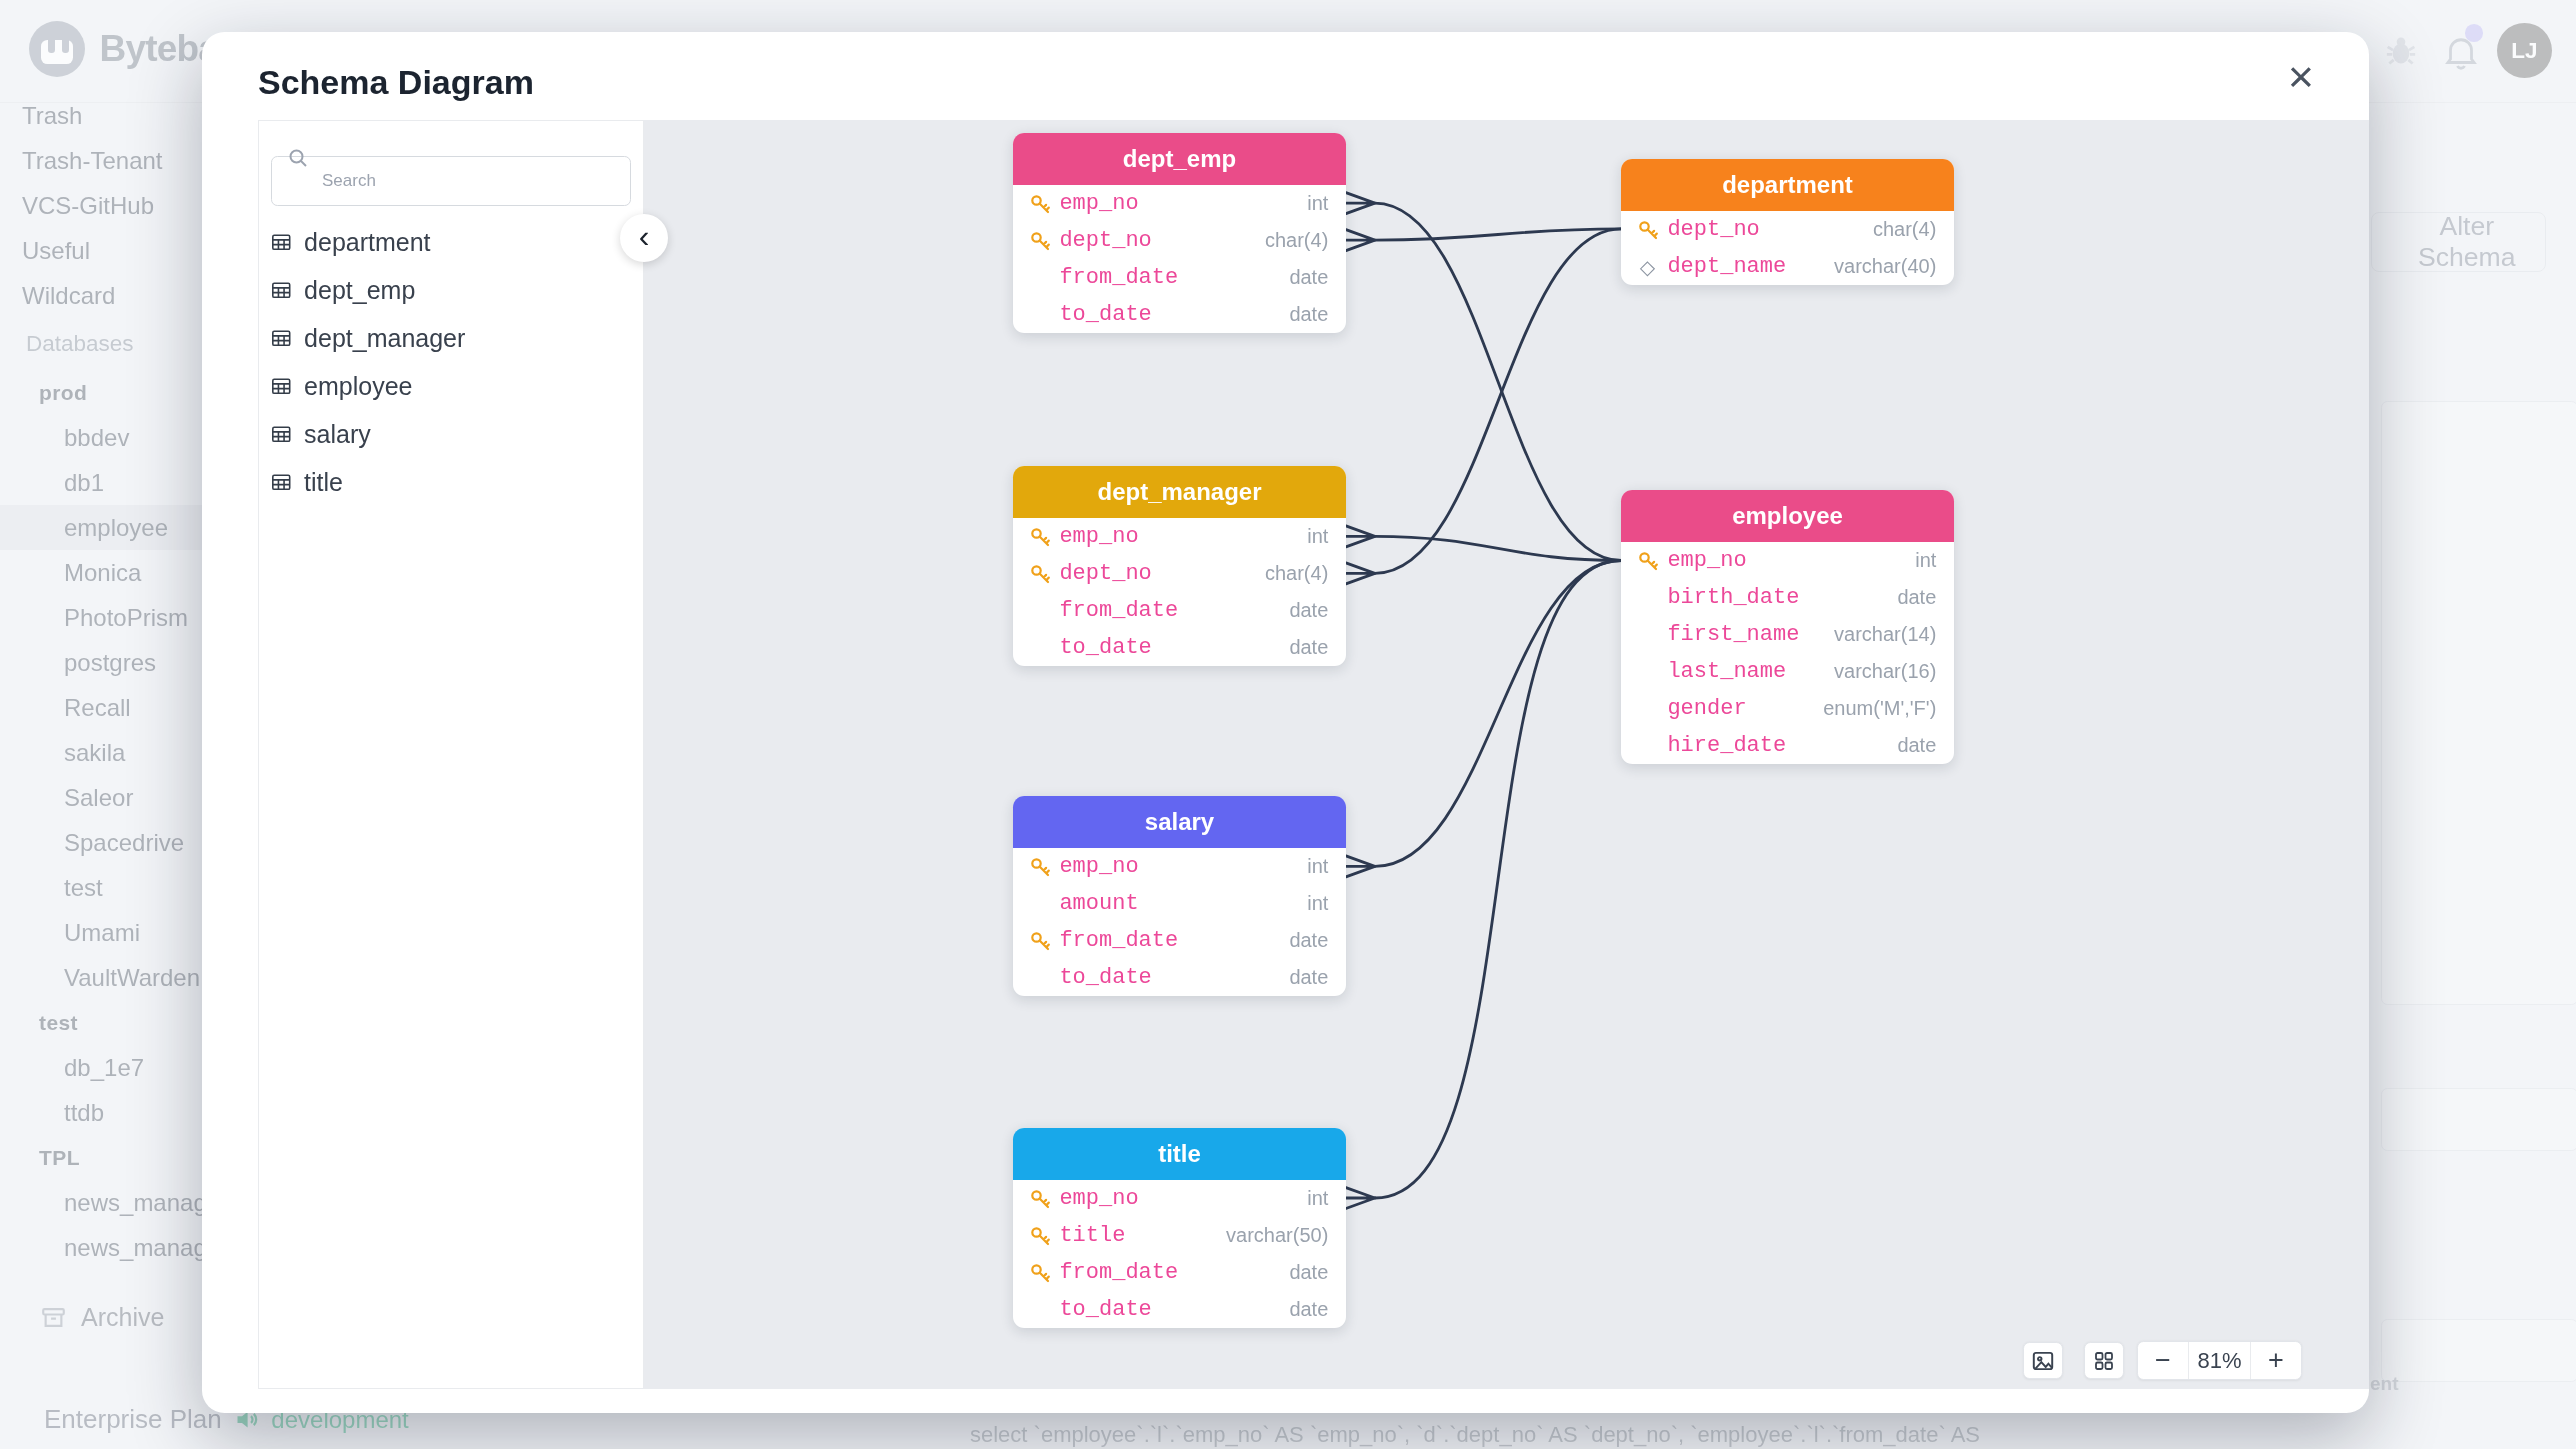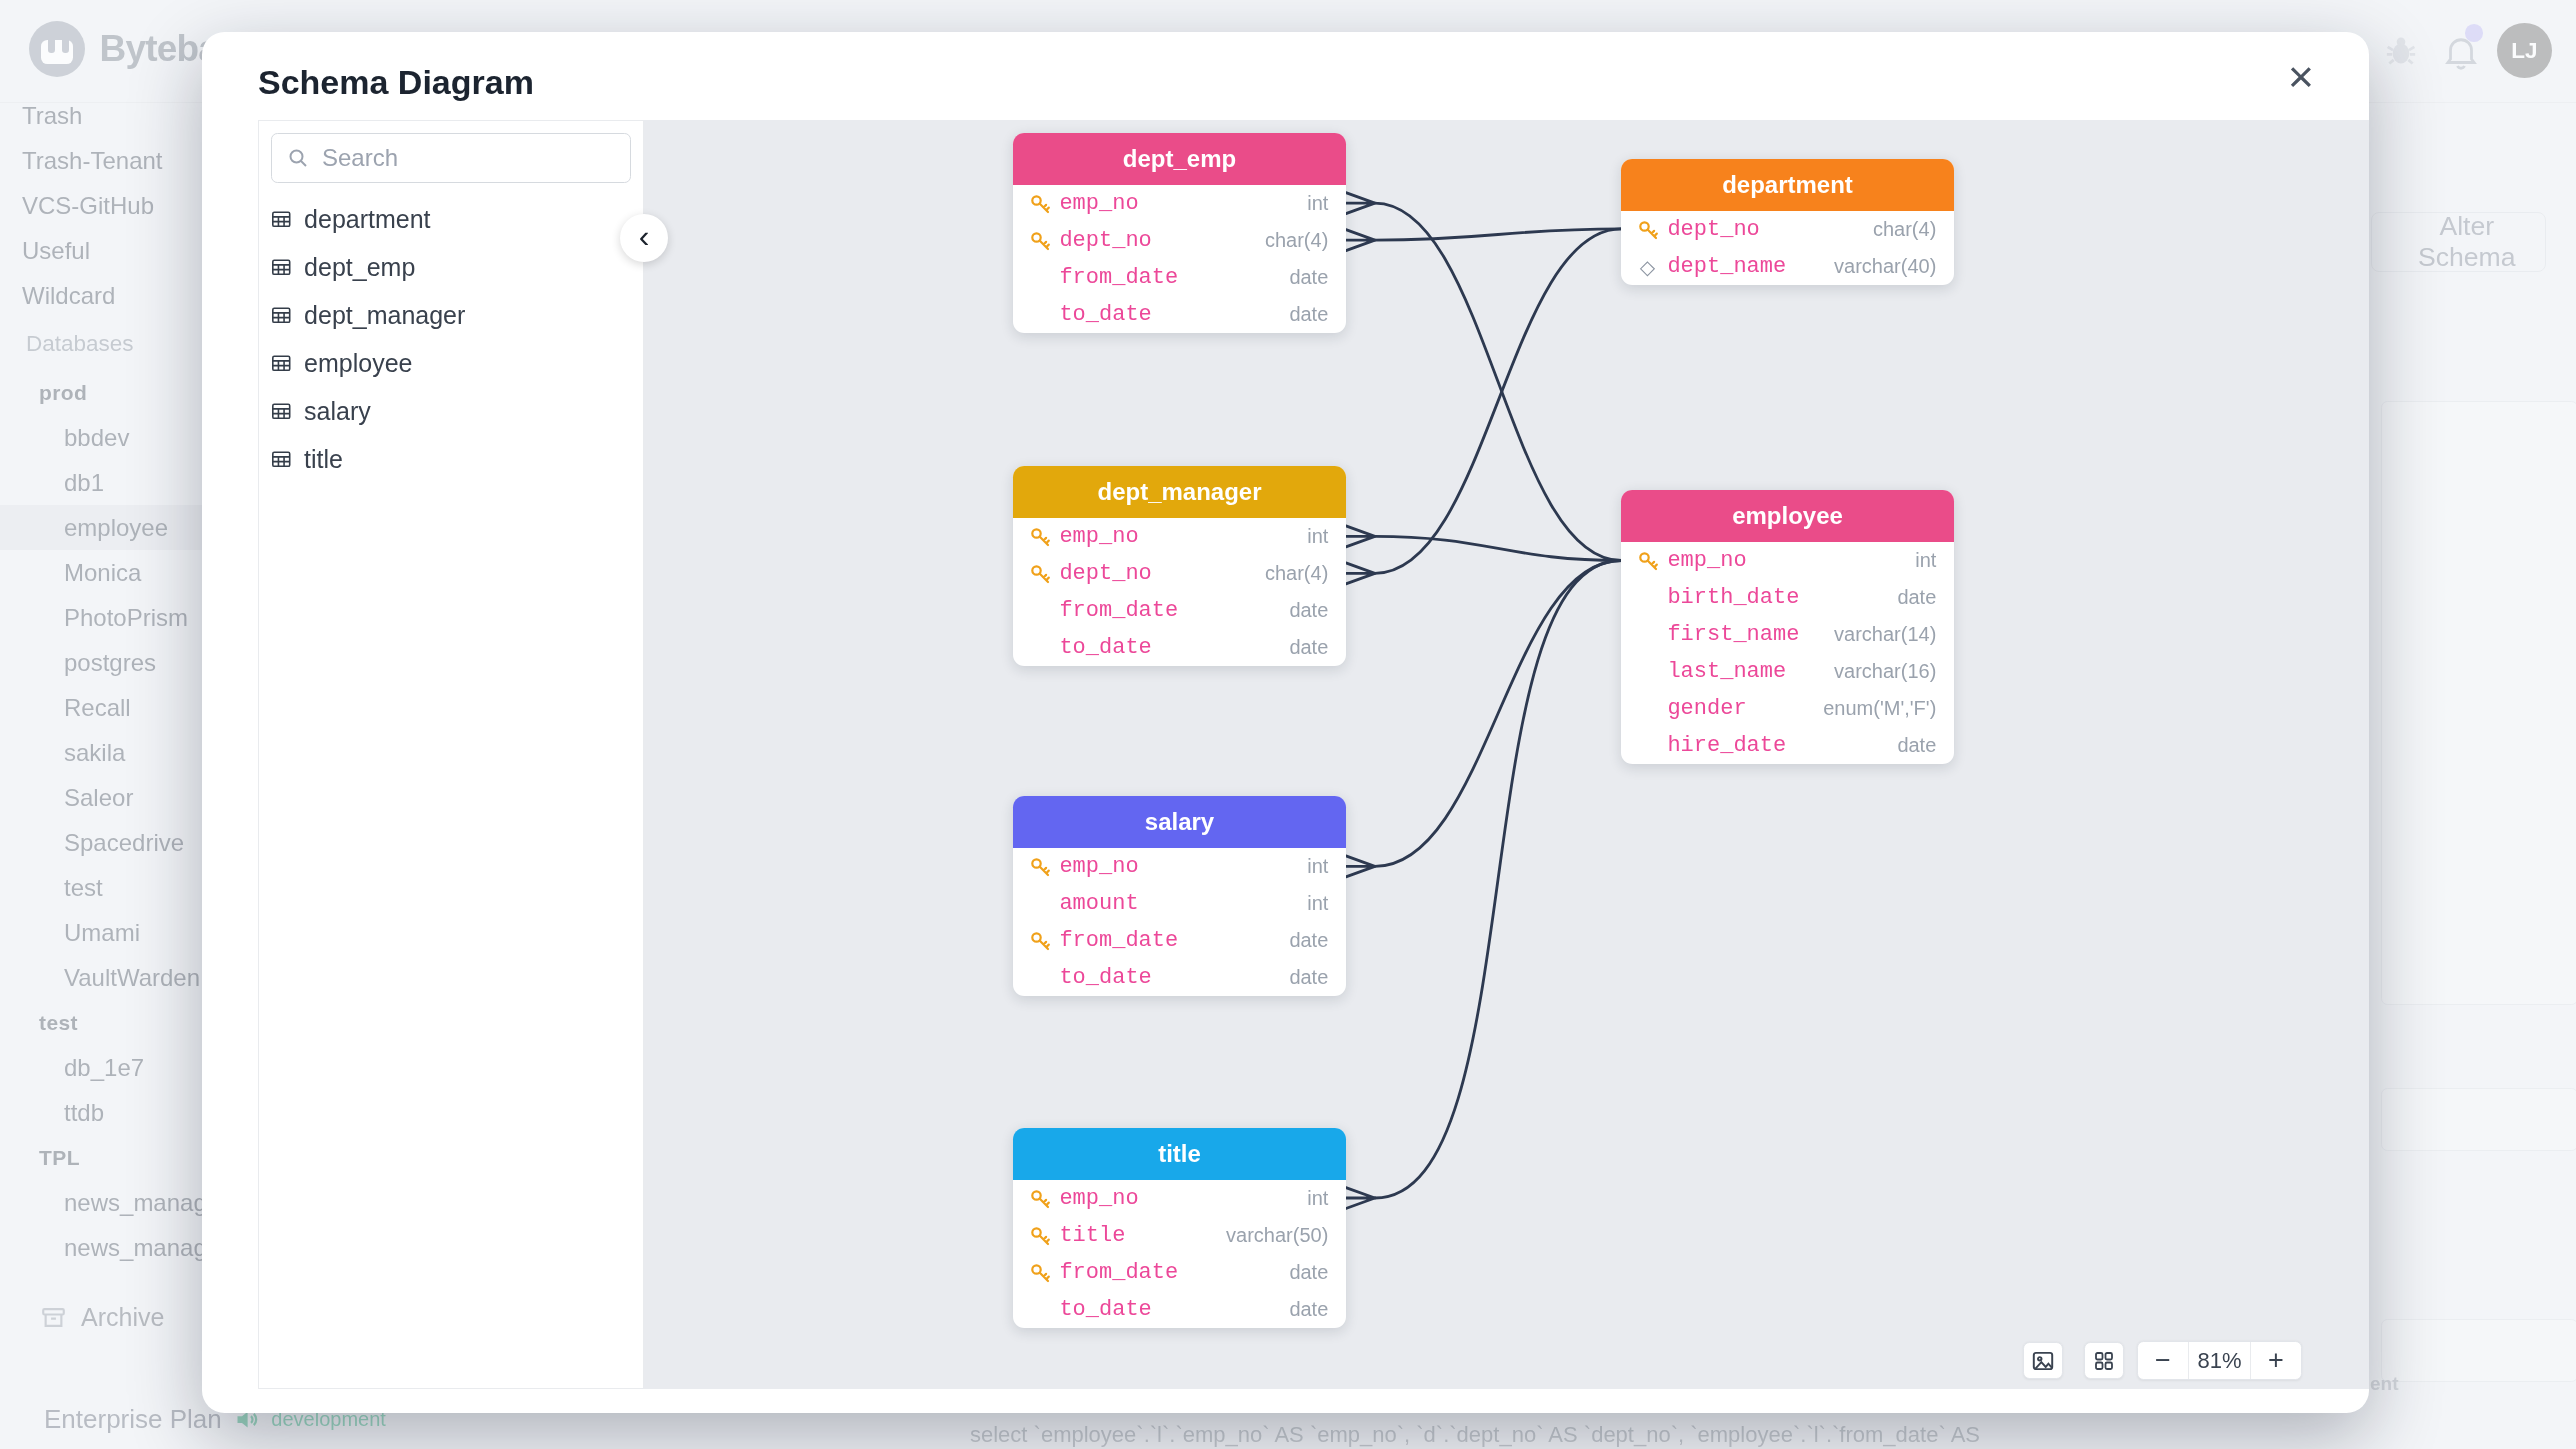--- a/index.html
+++ b/index.html
@@ -26,36 +26,36 @@
   
   .sidebar{position:absolute;left:0;top:93px;width:346px;}
   .sb-item{height:45px;line-height:45px;padding-left:22px;font-size:24px;color:#565e6a;}
   .sb-label{height:52px;line-height:52px;padding-left:26px;font-size:22.5px;color:#8b939e;}
   .sb-section{height:45px;line-height:45px;padding-left:39px;font-size:21px;font-weight:700;color:#555d68;letter-spacing:0.4px;}
   .sb-db{height:45px;line-height:45px;padding-left:64px;font-size:24px;color:#565e6a;white-space:nowrap;overflow:hidden;}
   .sb-db.active{background:#dde1e6;}
   .sb-archive{display:flex;align-items:center;gap:13px;margin-top:21px;padding-left:39px;height:52px;font-size:25px;color:#6b727d;}
   .app-footer{position:absolute;left:44px;top:1404px;display:flex;align-items:center;gap:11.3px;}
   .plan{font-size:26px;color:#6b7280;}
-  .devtag{font-size:20px;color:#2fb380;}
+  .devtag{font-size:24px;color:#2fb380;}
   .sqlbar{position:absolute;left:970px;top:1422px;width:1586px;font-size:22px;color:#8b929c;
     white-space:nowrap;overflow:hidden;}
   
   .dim{position:absolute;left:0;top:0;width:2576px;height:1449px;background:rgba(247,249,251,.55);z-index:4;pointer-events:none;}
   
   .modal{position:absolute;left:202px;top:32px;width:2167px;height:1381px;background:#fff;border-radius:22.5px;
     box-shadow:0 24px 72px rgba(15,23,42,.30);z-index:10;overflow:hidden;}
   .m-title{position:absolute;left:56px;top:31px;font-size:34px;font-weight:600;color:#1c2430;}
   .m-close{position:absolute;left:2073px;top:19.3px;width:52px;height:52px;border:0;background:transparent;
     font-size:45px;color:#4a5360;display:flex;align-items:center;justify-content:center;cursor:pointer;}
   .panel{position:absolute;left:56px;top:88px;width:386px;height:1269px;background:#fff;border:0.8px solid #e9ebee;box-sizing:border-box;}
   .search-wrap{position:relative;margin:12px;}
   .search-wrap svg{position:absolute;left:14.5px;top:13px;}
   .search-input{width:100%;height:50px;box-sizing:border-box;border:0.8px solid #d6dadf;border-radius:6.4px;
-    padding:0 15px 0 50px;font-size:24px;color:#374151;outline:none;font-family:"Liberation Sans",sans-serif;}
+    padding:0 15px 0 50px;font-size:17px;color:#374151;outline:none;font-family:"Liberation Sans",sans-serif;margin-top:23px;}
   .search-input::placeholder{color:#9ca3af;}
   .tl{margin-top:8px;}
   .tl-item{display:flex;align-items:center;gap:11.3px;height:48px;padding:0 11.3px;font-size:25px;color:#39414d;}
   .collapse{position:absolute;left:418px;top:182px;width:48px;height:48px;border-radius:50%;background:#fff;border:0;
     box-shadow:0 2.4px 9.7px rgba(0,0,0,.16);font-size:32px;line-height:1;color:#1b222c;display:flex;align-items:center;
     justify-content:center;z-index:3;cursor:pointer;padding-bottom:4.8px;box-sizing:border-box;}
   .canvas{position:absolute;left:442px;top:88px;width:1725px;height:1269px;background:#e9ebef;}
   #relations{position:absolute;left:0;top:0;}
   #relations path{stroke:#2d3950;stroke-width:3.5;fill:none;stroke-linecap:round;}
   .card{position:absolute;width:333px;border-radius:11.3px;background:#fff;box-shadow:0 3.2px 13px rgba(30,41,59,.14);}

